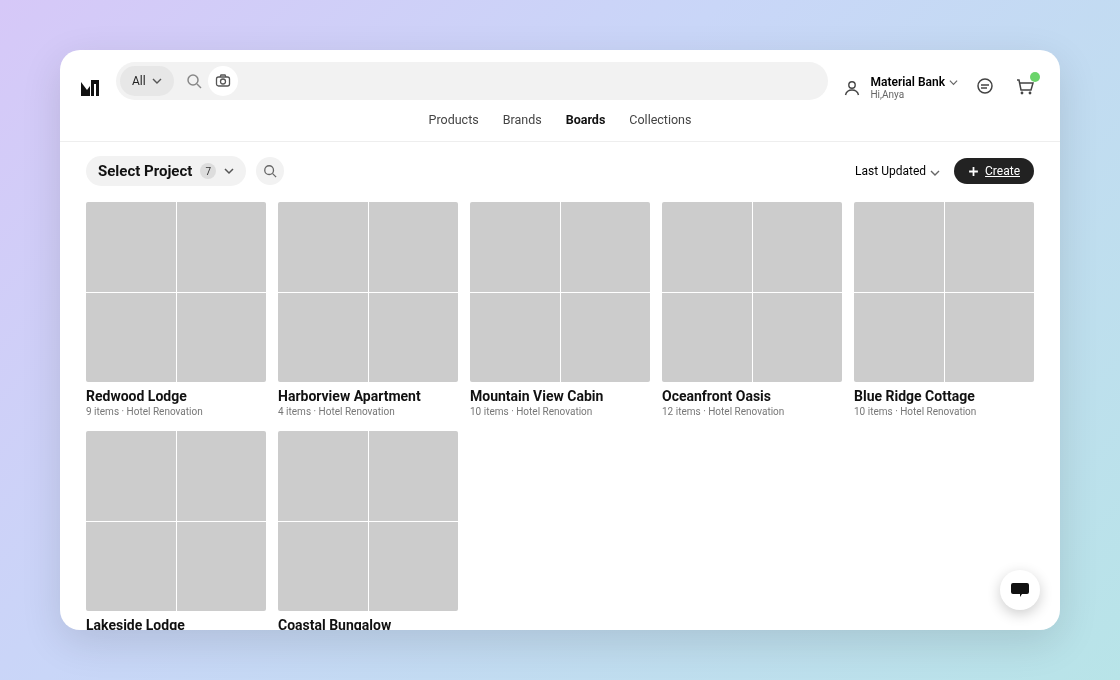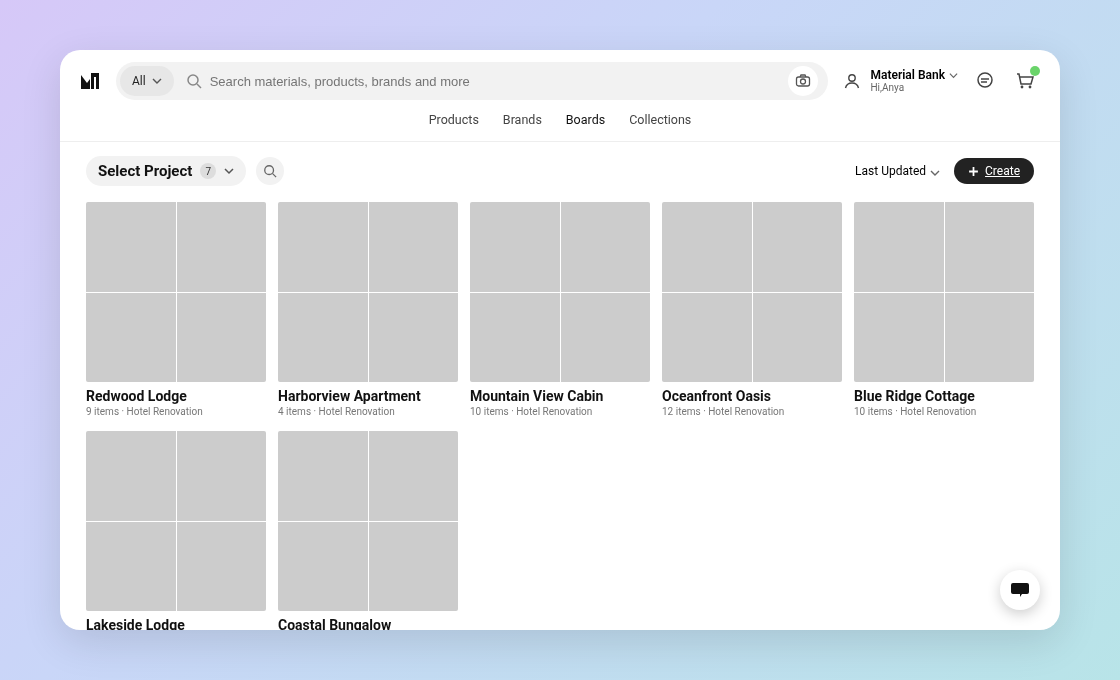--- a/index.html
+++ b/index.html
@@ -9,21 +9,21 @@
     background: linear-gradient(135deg, #d6c8f8 0%, #c9d6f8 40%, #b8e4e8 100%);
     display: flex; align-items: center; justify-content: center;
   }
   .app {
     width: 1000px; height: 580px; background: #fff; border-radius: 20px;
     box-shadow: 0 12px 40px rgba(0,0,0,0.12);
     display: flex; flex-direction: column; overflow: hidden;
     position: relative;
   }
   .topbar {
-    display: flex; align-items: center; gap: 14px; padding: 12px 22px 8px 18px;
+    display: flex; align-items: flex-end; gap: 14px; padding: 12px 22px 8px 18px;
   }
   .logo { width: 24px; height: 24px; flex: 0 0 auto; display:flex; align-items:center; justify-content:center;}
   .search-wrap {
     flex: 1; display: flex; align-items: center; gap: 0;
     background: #f2f2f2; border-radius: 22px; height: 38px; padding: 0 10px 0 0;
   }
   .filter-chip {
     display: flex; align-items: center; gap: 6px; background: #e7e7e7;
     border-radius: 18px; height: 30px; padding: 0 12px; margin: 4px 8px 4px 4px;
     font-size: 12px; color: #222; cursor:pointer;
@@ -41,21 +41,21 @@
   .user-block { display: flex; align-items: center; gap: 8px; cursor:pointer;}
   .user-ic { width: 20px; height: 20px; }
   .user-text { display: flex; flex-direction: column; line-height: 1.1;}
   .user-name-row { display:flex; align-items:center; gap:4px; font-size: 12px; font-weight:600;}
   .user-hi { font-size: 10px; color: #666; }
   .iconbtn { width: 26px; height: 26px; display:flex; align-items:center; justify-content:center; cursor:pointer; position:relative;}
   .cart-dot { position:absolute; top:-2px; right:-2px; width:10px; height:10px; border-radius:50%; background:#6ad46a; }
 
   .navtabs { display:flex; justify-content:center; gap:24px; padding: 4px 0 10px; border-bottom:1px solid #eee;}
   .navtab { font-size: 12.5px; color:#444; cursor:pointer; padding-bottom:4px;}
-  .navtab.active { font-weight:400; color:#111; }
+  .navtab.active { font-weight:700; color:#111; }
 
   .toolbar { display:flex; align-items:center; justify-content:space-between; padding: 14px 26px 10px 26px;}
   .tl-left { display:flex; align-items:center; gap:10px;}
   .project-chip { display:flex; align-items:center; gap:8px; background:#f2f2f2; border-radius:20px; padding:6px 12px; cursor:pointer;}
   .project-chip .title { font-size:15px; font-weight:700; color:#111;}
   .count-badge { background:#ddd; color:#333; font-size:10px; width:16px; height:16px; border-radius:50%; display:flex; align-items:center; justify-content:center;}
   .circ-search { width:28px; height:28px; border-radius:50%; background:#f2f2f2; display:flex; align-items:center; justify-content:center; cursor:pointer;}
   .tl-right { display:flex; align-items:center; gap:14px;}
   .sort-btn { font-size:12px; color:#000000; display:flex; align-items:flex-end; gap:4px; cursor:pointer;}
   .create-btn { background:#222; color:#fff; border-radius:16px; padding:6px 14px; font-size:12px; display:flex; align-items:center; gap:6px; cursor:pointer;text-decoration:underline;}
@@ -118,21 +118,20 @@
       <div class="filter-chip">
         <span>All</span>
         <svg width="10" height="10" viewBox="0 0 10 10">
             <path d="M1 3 L5 7 L9 3" stroke="#555" stroke-width="1.4" fill="none"></path>
           </svg>
       </div>
       <svg class="search-icon" viewBox="0 0 16 16">
           <circle cx="7" cy="7" r="5" stroke="#888" stroke-width="1.5" fill="none"></circle>
           <line x1="11" y1="11" x2="15" y2="15" stroke="#888" stroke-width="1.5"></line>
         </svg>
-      <input class="search-input" placeholder="Search materials, products, brands and more" style="">
       <div class="camera-btn">
         <svg width="16" height="16" viewBox="0 0 16 16">
             <rect x="1.5" y="4" width="13" height="9" rx="2" stroke="#555" stroke-width="1.3" fill="none"></rect>
             <circle cx="8" cy="8.5" r="2.5" stroke="#555" stroke-width="1.3" fill="none"></circle>
             <path d="M5 4 L6 2 L10 2 L11 4" stroke="#555" stroke-width="1.3" fill="none"></path>
           </svg>
       </div>
     </div>
 
     <div class="user-block">

